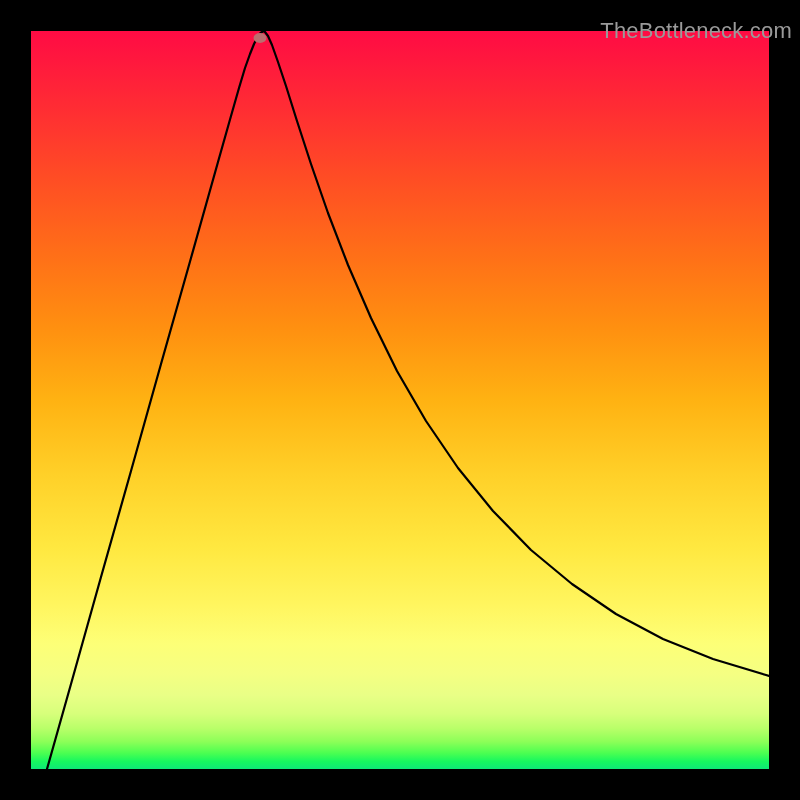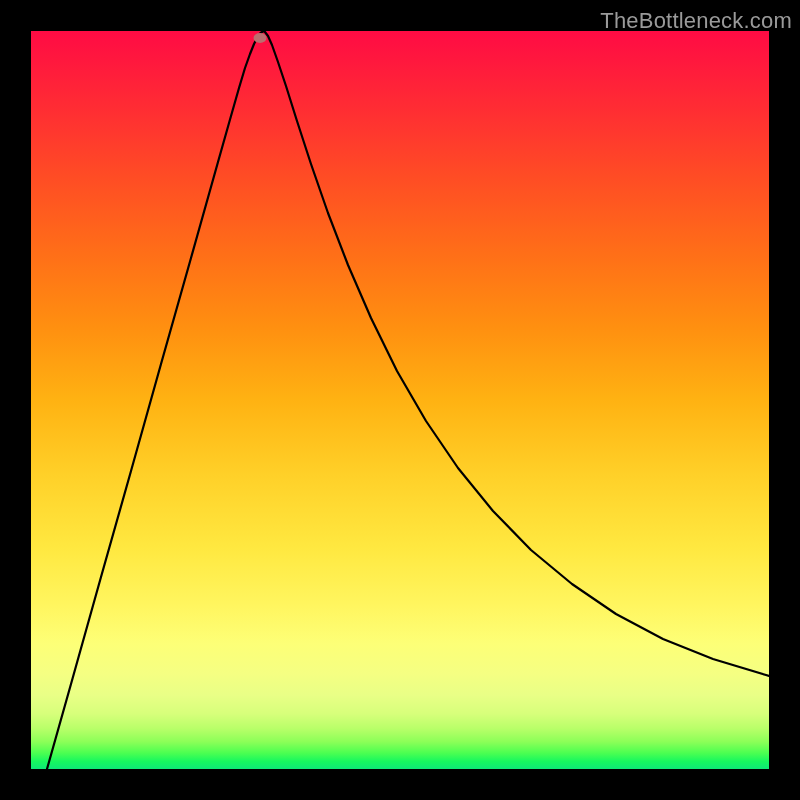--- a/index.html
+++ b/index.html
@@ -57,21 +57,21 @@
     position: absolute;
     width: 13px;
     height: 10px;
     border-radius: 50%;
     background: #bb6f6f;
     transform: translate(-50%, -50%);
     pointer-events: none;
   }
   .watermark {
     position: absolute;
-    top: 8px;
+    top: 18px;
     right: 8px;
     color: #9a9a9a;
     font-size: 22px;
     font-weight: 500;
     user-select: none;
     letter-spacing: 0.2px;
   }
 </style>
 </head>
 <body>

